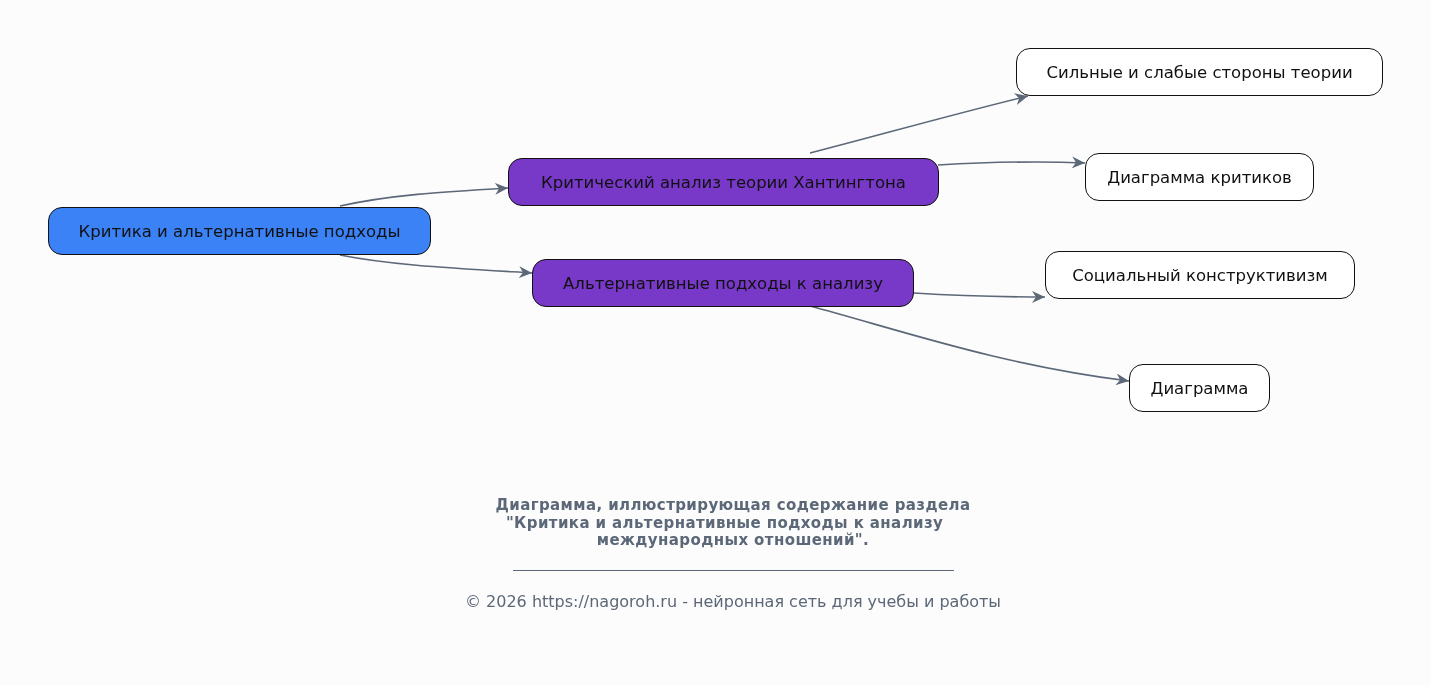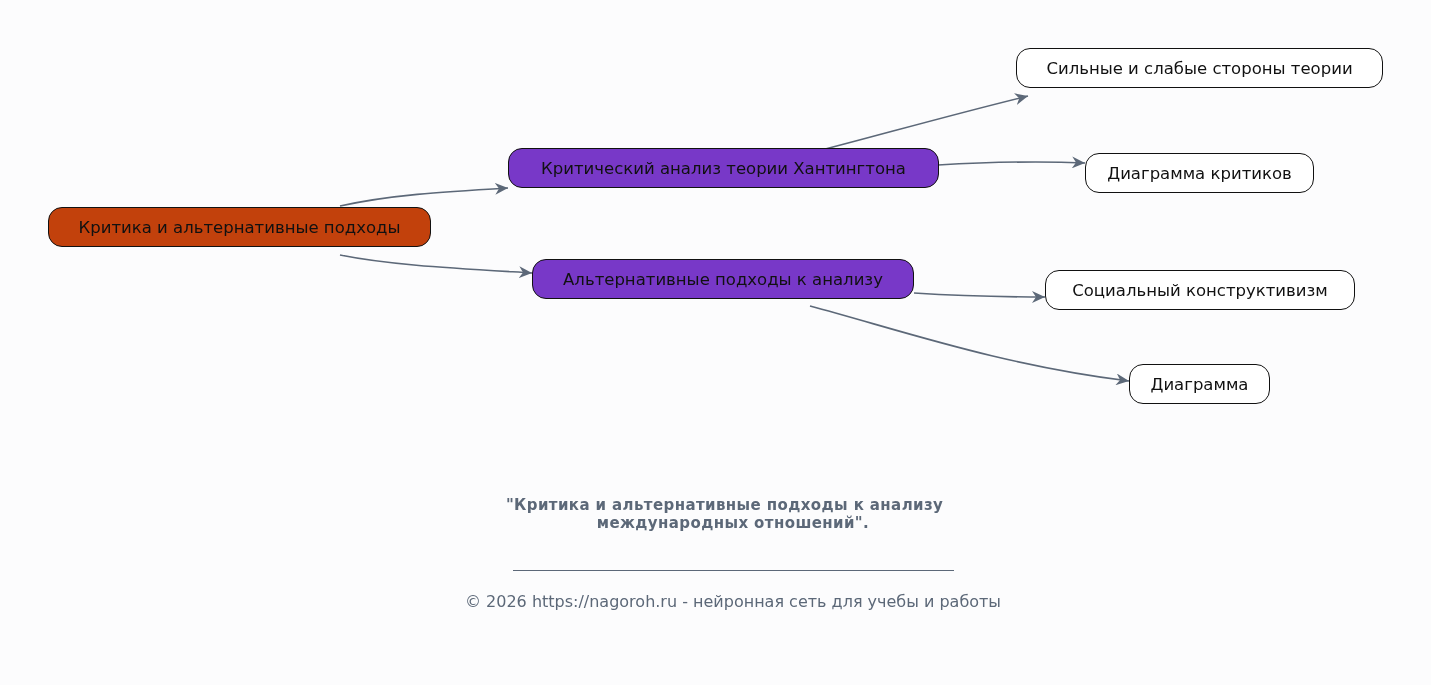--- a/index.html
+++ b/index.html
@@ -2,26 +2,26 @@
 <html><head>
 <meta charset="utf-8">
 <style>
   html, body { margin: 0; padding: 0; }
   body {
     width: 1431px; height: 685px; background: #fcfcfd; position: relative; overflow: hidden;
     font-family: "DejaVu Sans", sans-serif;
   }
   svg.edges { position: absolute; left: 0; top: 0; }
   .node {
-    position: absolute; box-sizing: border-box; height: 40px;
+    position: absolute; box-sizing: border-box; height: 48px;
     border: 1.3px solid #111; border-radius: 14px;
     display: flex; align-items: center; justify-content: center;
     font-size: 16.5px; color: #111; white-space: nowrap;
   }
-  .root { background: #c2410c; }
+  .root { background: #3b82f6; }
   .mid { background: #7838c8; }
   .leaf { background: #ffffff; }
   .caption {
     position: absolute; left: 433px; width: 600px; top: 497px;
     text-align: center; font-weight: bold; font-size: 15px; line-height: 17.5px;
     color: #5c6878; letter-spacing: 0.4px;
   }
   .caption div { white-space: pre; }
   .rule { position: absolute; left: 513px; top: 570px; width: 441px; height: 1px; background: #5c6878; }
   .footer {
@@ -43,38 +43,39 @@
   <path d="M810,153 C880,135 950,115 1028,96" stroke="#5c6878" stroke-width="1.6" fill="none" marker-end="url(#arr)"></path>
   <path d="M938,165 C990,162 1040,161 1085,163" stroke="#5c6878" stroke-width="1.6" fill="none" marker-end="url(#arr)"></path>
   <path d="M914,293 C960,296 1000,297 1045,297" stroke="#5c6878" stroke-width="1.6" fill="none" marker-end="url(#arr)"></path>
   <path d="M810,306 C900,330 1000,365 1129,381" stroke="#5c6878" stroke-width="1.6" fill="none" marker-end="url(#arr)"></path>
 </svg>
 
 <div class="node root" style="left:48px; top:207px; width:383px;">
   <span>Критика и альтернативные подходы</span>
 </div>
 
-<div class="node mid" style="left:508px; top:148px; width:431px;">
+<div class="node mid" style="left:508px; top:158px; width:431px;">
   <span>Критический анализ теории Хантингтона</span>
 </div>
 <div class="node mid" style="left:532px; top:259px; width:382px;">
   <span>Альтернативные подходы к анализу</span>
 </div>
 
 <div class="node leaf" style="left:1016px; top:48px; width:367px;">
   <span>Сильные и слабые стороны теории</span>
 </div>
 <div class="node leaf" style="left:1085px; top:153px; width:229px;">
   <span>Диаграмма критиков</span>
 </div>
-<div class="node leaf" style="left:1045px; top:270px; width:310px;">
+<div class="node leaf" style="left:1045px; top:251px; width:310px;">
   <span>Социальный конструктивизм</span>
 </div>
 <div class="node leaf" style="left:1129px; top:364px; width:141px;">
   <span>Диаграмма</span>
 </div>
 
 <div class="caption">
+  <div>Диаграмма, иллюстрирующая содержание раздела</div>
   <div>"Критика и альтернативные подходы к анализу   </div>
   <div>международных отношений".</div>
 </div>
 <div class="rule"></div>
 <div class="footer">© 2026 https://nagoroh.ru - нейронная сеть для учебы и работы</div>
 
 </body></html>

